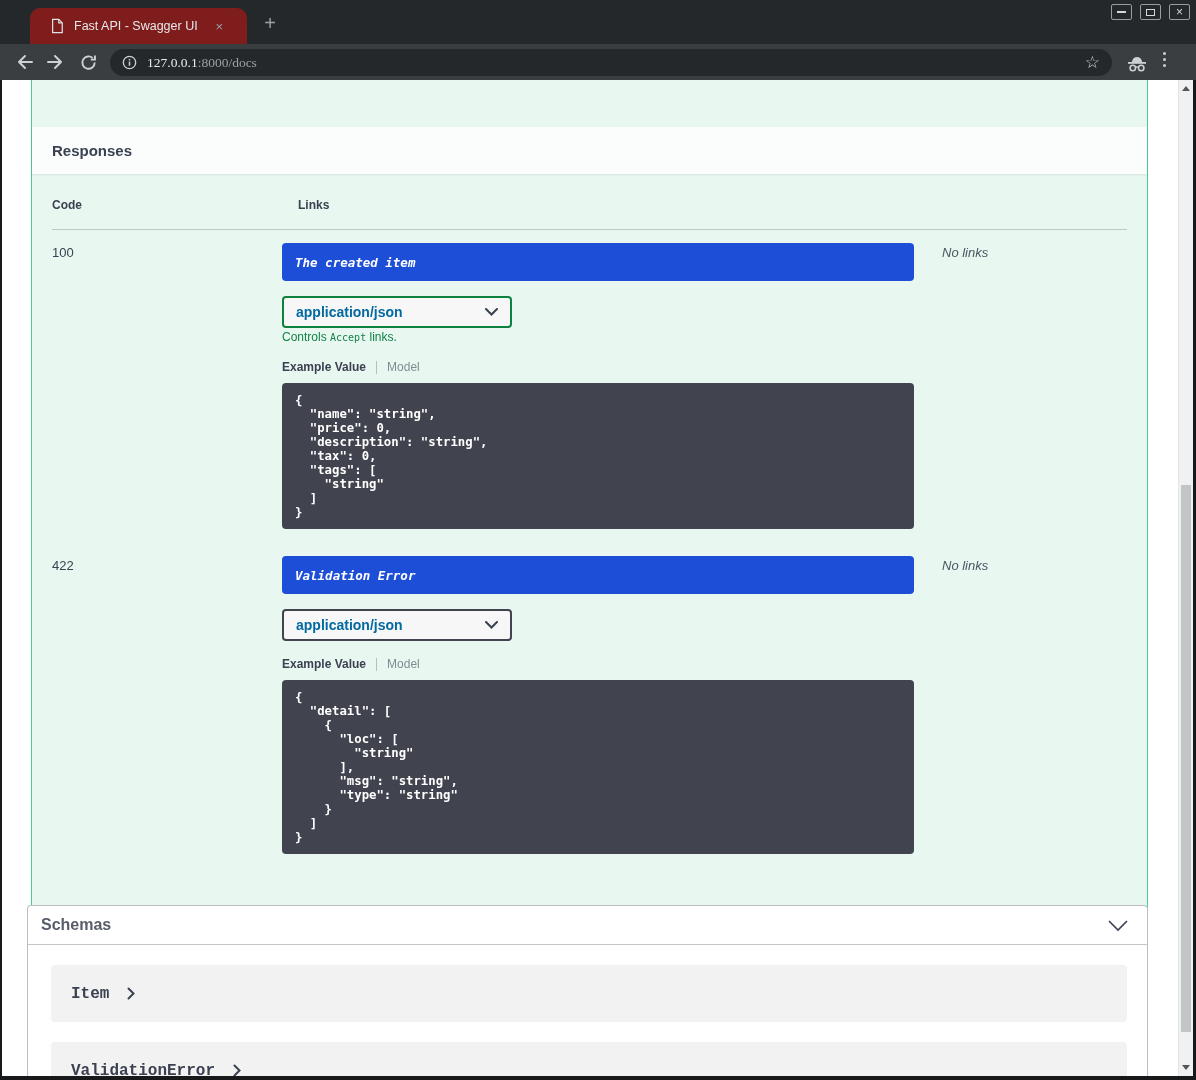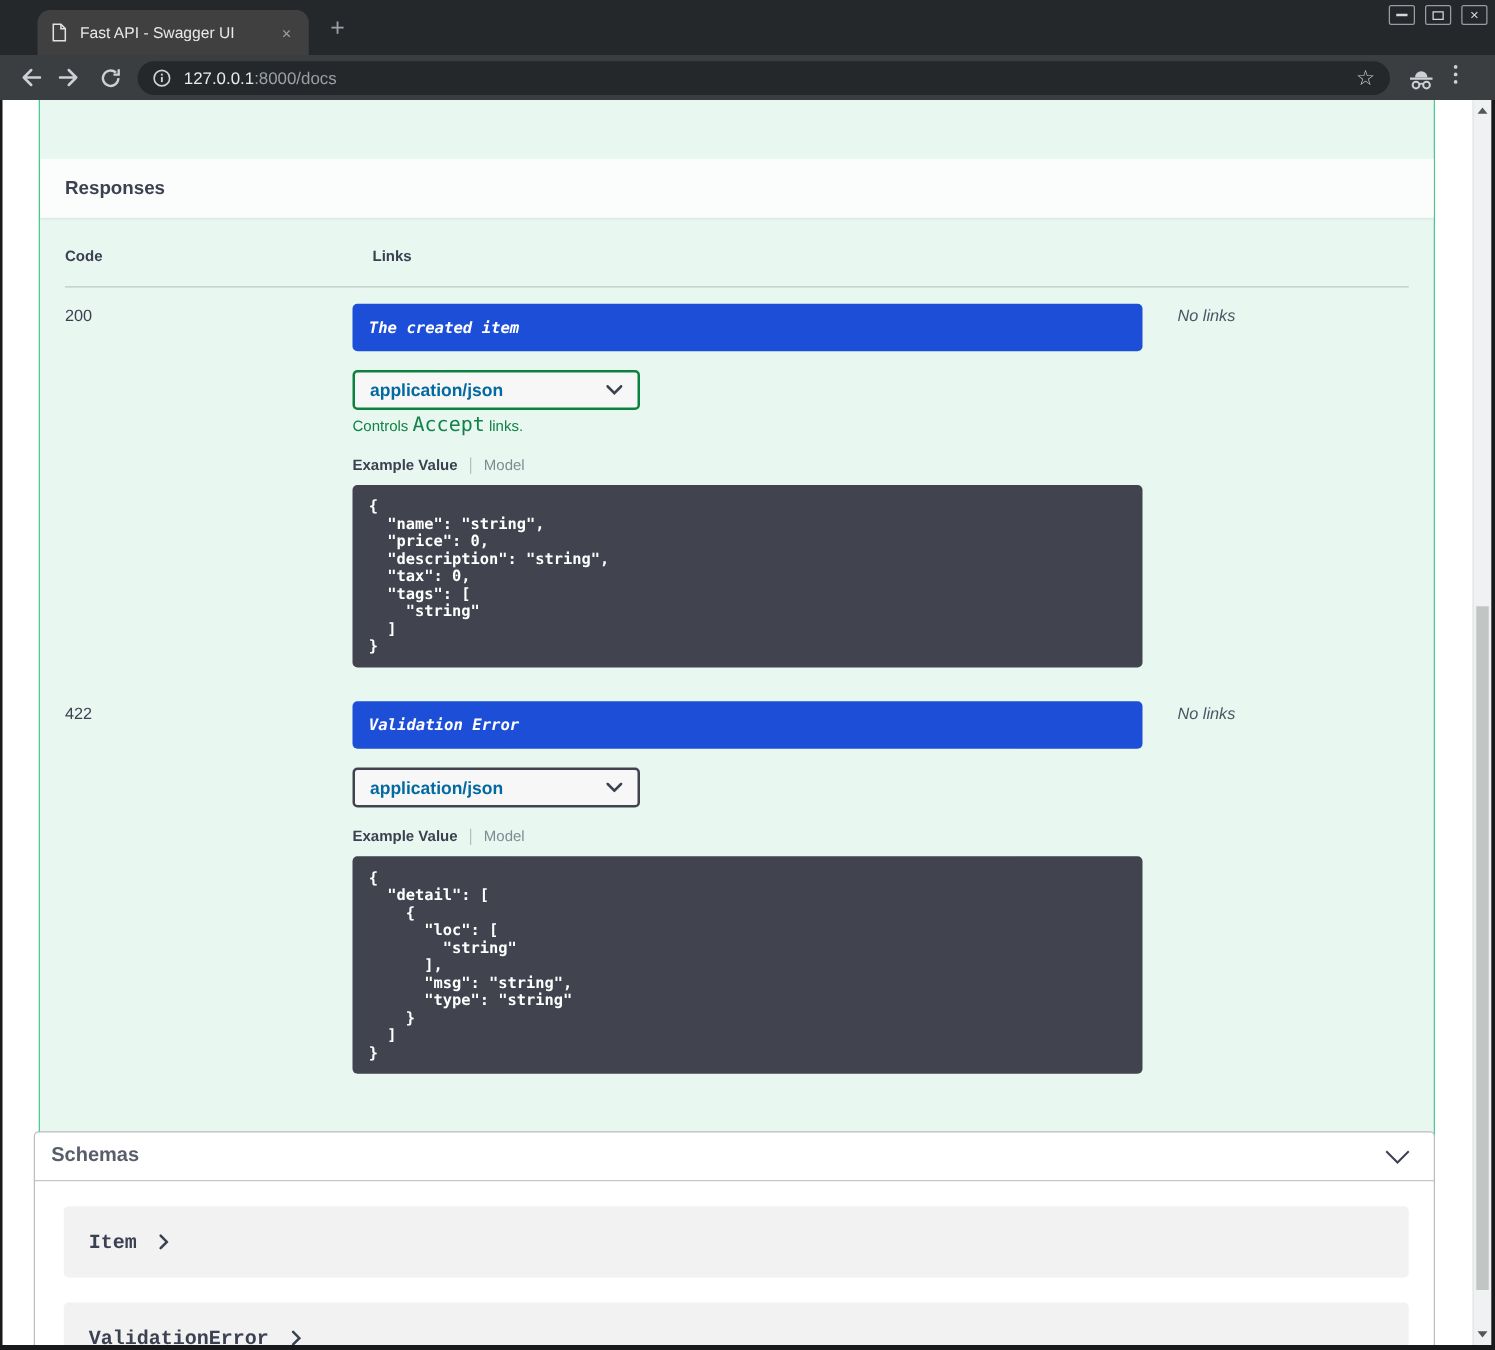--- a/index.html
+++ b/index.html
@@ -5,41 +5,41 @@
   html,body { margin:0; padding:0; }
   body {
     width:1196px; height:1080px; position:relative; overflow:hidden;
     background:#17191b; font-family:"Liberation Sans", sans-serif;
     -webkit-font-smoothing:antialiased;
   }
   
   .titlebar { position:absolute; top:0; left:0; right:0; height:44px; background:#25282b; }
   .tab {
     position:absolute; left:30px; top:8px; width:217px; height:36px;
-    background:#404040; border-radius:10px 10px 0 0;
-    display:flex; align-items:center; padding:0 10px; box-sizing:border-box;
+    background:#7f1d1d; border-radius:10px 10px 0 0;
+    display:flex; align-items:center; padding:0 20px; box-sizing:border-box;
   }
   .tab-title { flex:1; margin-left:10px; font-size:12.5px; color:#e6e8ea; white-space:nowrap; overflow:hidden; }
   .tab-close { color:#9aa0a6; font-size:13px; line-height:1; padding:2px 4px; cursor:default; }
   .newtab { position:absolute; left:258px; top:11px; width:24px; height:24px; display:flex; align-items:center; justify-content:center; color:#9aa0a6; font-size:20px; }
   .win-controls { position:absolute; right:6px; top:4px; display:flex; gap:8px; }
   .win-btn {
     width:21px; height:16px; border:1px solid #979da3; border-radius:2px;
     display:flex; align-items:center; justify-content:center; box-sizing:border-box;
   }
   .g-min { width:9px; height:2px; background:#d5d8da; }
   .g-max { width:9px; height:7px; border:1.5px solid #d5d8da; box-sizing:border-box; }
   .g-close { color:#d5d8da; font-size:12px; line-height:1; margin-top:-1px; }
 
   .toolbar { position:absolute; top:44px; left:0; right:0; height:36px; background:#3a3e41; }
   .nav-btn { position:absolute; top:50px; width:24px; height:24px; display:flex; align-items:center; justify-content:center; }
   .urlbar {
     position:absolute; left:110px; top:49px; width:1002px; height:27px;
     background:#25282b; border-radius:14px; display:flex; align-items:center;
-    padding:0 12px; box-sizing:border-box;
+    padding:0 12px; box-sizing:border-box;font-family:Liberation Serif, serif;
   }
   .url-text { margin-left:10px; font-size:13.5px; }
   .url-host { color:#e8eaed; }
   .url-path { color:#9aa0a6; }
   .url-star { margin-left:auto; color:#cdd1d5; font-size:17px; }
   .kebab { position:absolute; left:1163px; top:52px; display:flex; flex-direction:column; gap:2.6px; }
   .kebab i { width:3.4px; height:3.4px; border-radius:50%; background:#cdd1d5; }
 
   
   .content { position:absolute; top:80px; left:2px; right:3px; bottom:4px; background:#fff; overflow:hidden; }
@@ -68,21 +68,21 @@
   .md-box span { font:italic 700 12.5px/14px "DejaVu Sans Mono", monospace; color:#fff; }
   .mt-select {
     margin-top:15px; width:230px; height:32px; box-sizing:border-box;
     background:#f7f7f7; border:2px solid #0d8140; border-radius:4px;
     display:flex; align-items:center; padding:0 12px;
     font-size:14px; font-weight:700; color:#0369a1;
   }
   .mt-select.plain { border-color:#41444e; }
   .sel-chevron { margin-left:auto; display:flex; }
   .accept-note { margin-top:2px; font-size:12px; color:#128347; }
-  .accept-note code { font-family:"DejaVu Sans Mono", monospace; font-size:16px; }
+  .accept-note code { font-family:"DejaVu Sans Mono", monospace; font-size:10px; }
   .ex-tabs { margin-top:16px; display:flex; align-items:center; font-size:12px; }
   .tab-example { font-weight:700; color:#3b4151; }
   .tab-sep { width:1px; height:13px; background:rgba(59,65,81,.3); margin:0 10px; }
   .tab-model { color:rgba(59,65,81,.6); }
   .code-box { margin-top:9px; width:632px; box-sizing:border-box; background:#41444e; border-radius:4px; padding:10px 13px; }
   .code-box pre { margin:0; white-space:pre; font:600 12.3px/14px "DejaVu Sans Mono", monospace; color:#fff; }
 
   
   .schemas {
     position:absolute; left:25px; top:825px; width:1121px; height:280px; box-sizing:border-box;
@@ -178,21 +178,21 @@
     <div class="resp-header">
       <span class="resp-header-title">Responses</span>
     </div>
     <div class="resp-inner">
       <div class="resp-grid thead">
         <div>Code</div>
         <div>Links</div>
       </div>
 
       <div class="resp-grid resp-row1">
-        <div class="col-code">200</div>
+        <div class="col-code">100</div>
         <div>
           <div class="md-box">
             <span>The created item</span>
           </div>
           <div class="mt-select">
             <span>application/json</span>
             <span class="sel-chevron">
               <svg width="13" height="8" viewBox="0 0 13 8">
                   <path d="M1 1 L6.5 6.5 L12 1" fill="none" stroke="#3b4151" stroke-width="2" stroke-linecap="round"></path>
                 </svg>

